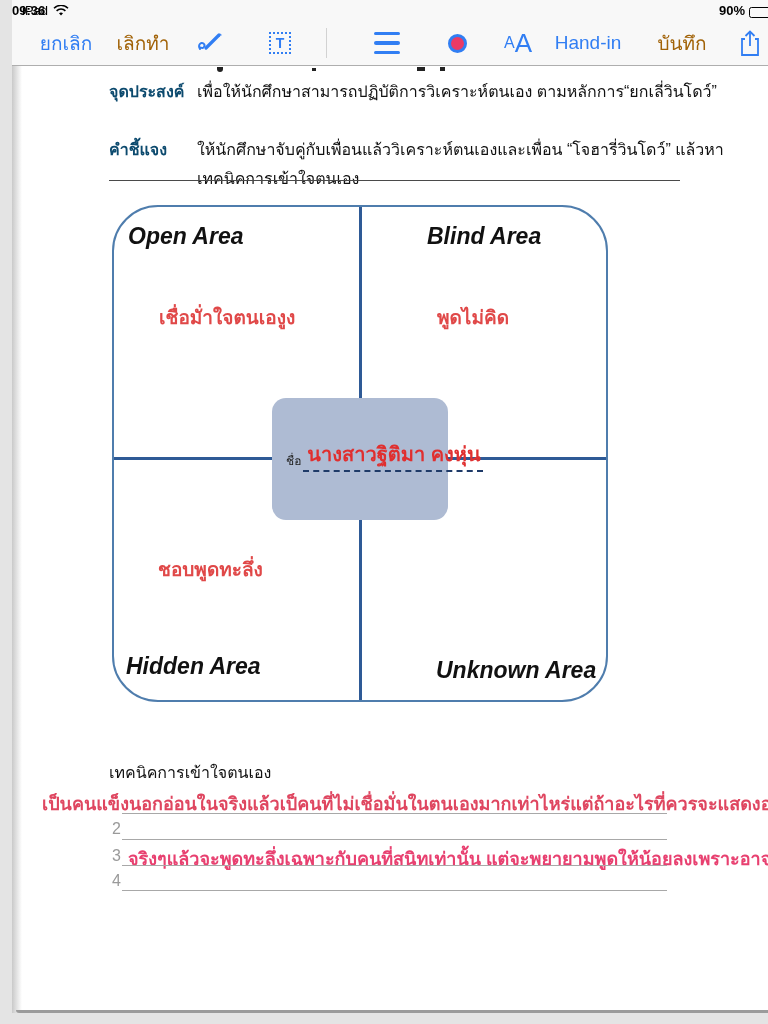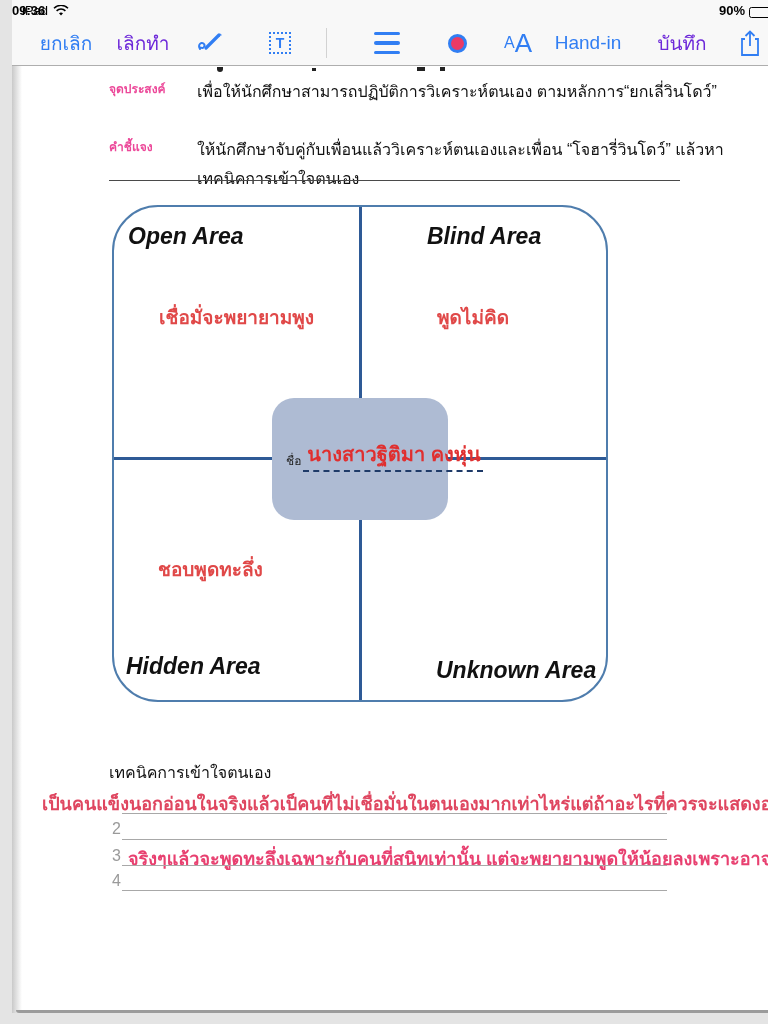--- a/index.html
+++ b/index.html
@@ -19,21 +19,21 @@
   .sb-left { position:absolute; left:10px; top:3px; display:flex; align-items:center; gap:5px; }
   .sb-time { position:absolute; left:0; right:0; top:3px; font-weight:700; }
   .sb-right { position:absolute; right:8px; top:3px; display:flex; align-items:flex-end; gap:4px;font-weight:bold; }
   .battery { width:23px; height:11px; border:1px solid #000; border-radius:2.5px; position:relative; padding:1px; }
   .battery .level { height:100%; width:88%; background:#000; border-radius:1px; }
   .battery:after { content:""; position:absolute; right:-4px; top:3px; width:2.5px; height:5px; background:#000; border-radius:0 2px 2px 0; }
 
   .toolbar { position:absolute; left:0; top:20px; width:768px; height:46px; }
   .tb-item { position:absolute; top:0; height:46px; display:flex; align-items:center; justify-content:center; cursor:pointer; }
   .tb-text { font-size:19px; color:#317ef3; }
-  .tb-text.disabled { color:#6d28d9; }
+  .tb-text.disabled { color:#a16207; }
   .tb-sep { position:absolute; left:314px; top:8px; width:1px; height:30px; background:#d2d2d2; }
   .lines-icon div { width:26px; height:3.5px; background:#317ef3; border-radius:2px; margin:3px 0; }
   .color-icon {
     width:19px; height:19px; border-radius:50%;
     border:3px solid #317ef3; background:#ea3a66;
   }
   .font-icon { color:#317ef3; font-weight:400; }
   .font-icon .a-small { font-size:16px; }
   .font-icon .a-big { font-size:26px; }
   .tbox-icon {
@@ -49,36 +49,36 @@
   }
   .page-shadow-l { position:absolute; left:0; top:0; bottom:0; width:10px;
     background:linear-gradient(to right,#c9c9c9,#ffffff); }
   .page-shadow-r { position:absolute; right:0; top:0; bottom:0; width:10px;
     background:linear-gradient(to left,#c9c9c9,#ffffff); }
   .page-bottom-edge { position:absolute; left:4px; right:4px; bottom:0; height:3px; background:#9b9b9b; border-radius:0 0 3px 3px; }
 
   .remnant { position:absolute; background:#222; }
 
   
-  .doc-label { position:absolute; font-size:12px; font-weight:700; color:#ec4899; white-space:nowrap; }
+  .doc-label { position:absolute; font-size:16px; font-weight:700; color:#0c4a6e; white-space:nowrap; }
   .doc-line  { position:absolute; font-size:16px; color:#111; white-space:nowrap; }
   .doc-hr { position:absolute; left:97px; top:114px; width:571px; height:1px; background:#4a4a4a; }
 
   
   .johari {
     position:absolute; left:100px; top:139px; width:496px; height:497px;
     border:2.5px solid #4f7dad; border-radius:46px;
   }
   .jw-vline { position:absolute; left:245px; top:0; width:2.5px; height:100%; background:#2e5a96; }
   .jw-hline { position:absolute; left:0; top:250px; width:100%; height:2.5px; background:#2e5a96; }
   .quad-label { position:absolute; font-size:23px; font-weight:700; font-style:italic; color:#111; white-space:nowrap;text-align:right; }
   .quad-note { position:absolute; font-size:19px; font-weight:600; color:#e04848; white-space:nowrap; cursor:pointer; }
   .center-box {
     position:absolute; left:158px; top:191px; width:176px; height:122px;
-    background:#aebbd3; border-radius:22px;
+    background:#aebbd3; border-radius:14px;
   }
   .cb-row { position:absolute; left:14px; top:40px; display:flex; align-items:flex-end; }
   .cb-name-label { font-size:12px; color:#222; margin-right:2px; padding-bottom:2px; }
   .cb-name-line { border-bottom:2px dashed #1e3a68; min-width:140px; }
   .cb-name { font-size:20px; font-weight:700; color:#e02f2f; white-space:nowrap; padding:0 2px 1px 4px; }
 
   
   .tech-heading { position:absolute; left:97px; top:694px; font-size:16px; color:#111; white-space:nowrap; }
   .hand { font-size:18px; font-weight:600; white-space:nowrap; color:#e84070; cursor:pointer; }
   .hand.red1 { color:#df4660; }
@@ -170,21 +170,21 @@
 
     <div class="johari">
       <div class="jw-vline"></div>
       <div class="jw-hline"></div>
 
       <div class="quad-label" style="left:14px;top:16px">Open Area</div>
       <div class="quad-label" style="left:313px;top:16px">Blind Area</div>
       <div class="quad-label" style="left:12px;top:446px">Hidden Area</div>
       <div class="quad-label" style="left:322px;top:450px">Unknown Area</div>
 
-      <div class="quad-note" style="left:45px;top:95px">เชื่อมั่จะพยายามพูง</div>
+      <div class="quad-note" style="left:45px;top:95px">เชื่อมั่าใจตนเองูง</div>
       <div class="quad-note" style="left:323px;top:95px">พูดไม่คิด</div>
       <div class="quad-note" style="left:44px;top:347px">ชอบพูดทะลึ่ง</div>
       <div class="quad-note" style="left:323px;top:380px"></div>
 
       <div class="center-box">
         <div class="cb-row">
           <span class="cb-name-label">ชื่อ</span>
           <span class="cb-name-line">
             <span class="cb-name">นางสาวฐิติมา  คงหุ่น</span>
           </span>

